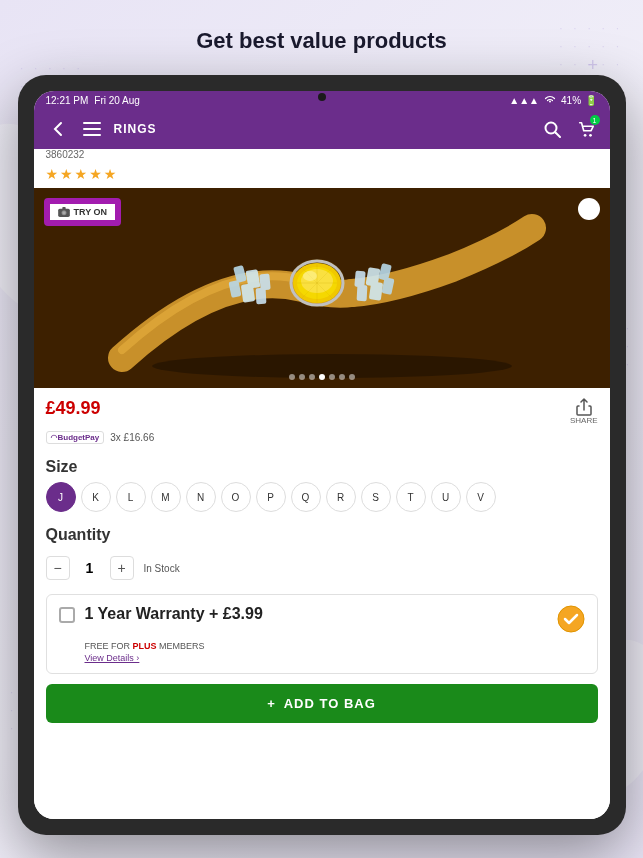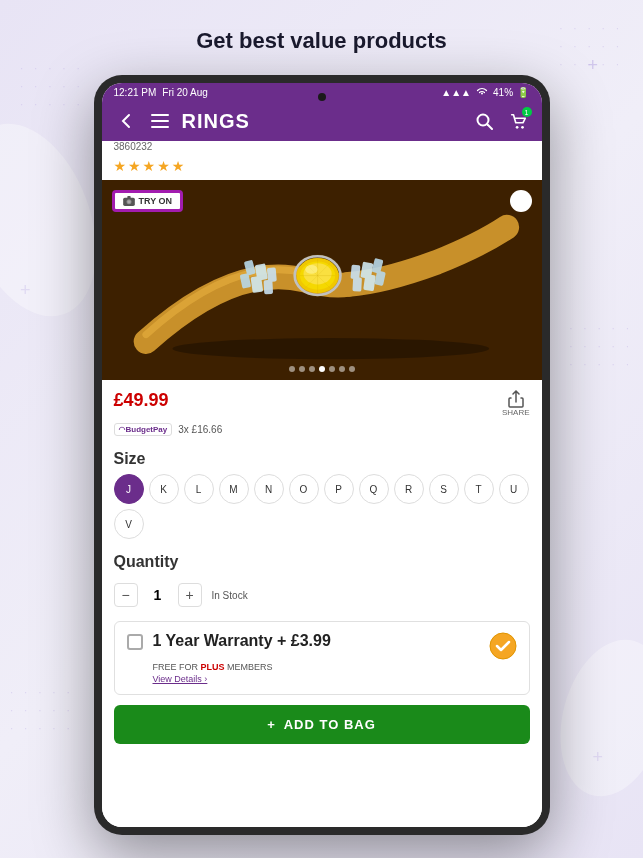--- a/index.html
+++ b/index.html
@@ -41,25 +41,25 @@
       padding-top: 28px;
       padding-bottom: 16px;
     }
 
     
     .tablet-frame {
       position: absolute;
       top: 75px;
       left: 50%;
       transform: translateX(-50%);
-      width: 456px;
+      width: 608px;
       height: 760px;
       background: #2a2a2a;
       border-radius: 28px;
-      padding: 8px;
+      padding: 16px;
       box-shadow: 0 20px 60px rgba(0,0,0,0.4);
     }
 
     .tablet-screen {
       width: 100%;
       height: 100%;
       background: #fff;
       border-radius: 20px;
       overflow: hidden;
       display: flex;
@@ -102,21 +102,21 @@
       background: #6b2d8b;
       color: white;
       display: flex;
       align-items: center;
       padding: 8px 12px;
       gap: 10px;
       flex-shrink: 0;
     }
 
     .nav-title {
-      font-size: 20px;
+      font-size: 12px;
       font-weight: 700;
       letter-spacing: 1px;
       flex: 1;
     }
 
     .nav-icon {
       width: 24px;
       height: 24px;
       display: flex;
       align-items: center;
@@ -174,21 +174,21 @@
       height: 200px;
       background: #3d2000;
       overflow: hidden;
     }
 
     .try-on-badge {
       position: absolute;
       top: 10px;
       left: 10px;
       background: white;
-      border: 3px solid #a21caf;
+      border: 6px solid #a21caf;
       border-radius: 4px;
       padding: 3px 8px;
       font-size: 9px;
       font-weight: 700;
       color: #333;
       display: flex;
       align-items: center;
       gap: 4px;
       z-index: 2;
     }
@@ -378,21 +378,21 @@
 
     .warranty-title {
       font-size: 16px;
       font-weight: 700;
       color: #222;
     }
 
     .warranty-subtitle {
       font-size: 9px;
       color: #555;
-      margin-top: 12px;
+      margin-top: 18px;
     }
 
     .warranty-subtitle .plus-text {
       color: #cc0000;
       font-weight: 700;
     }
 
     .warranty-link {
       font-size: 9px;
       color: #6b2d8b;

